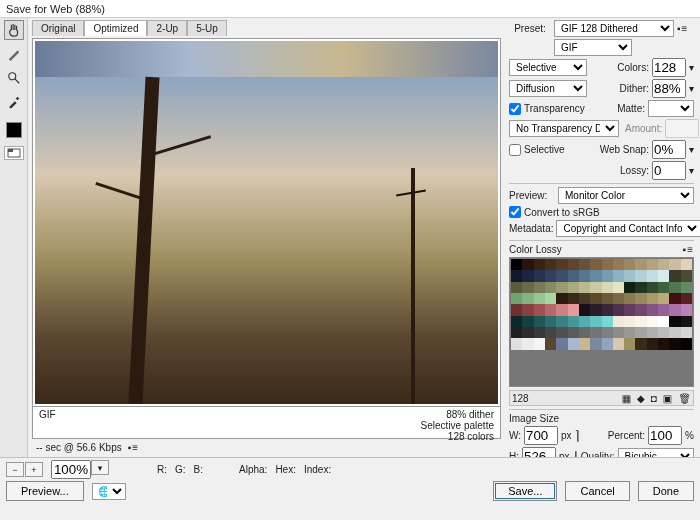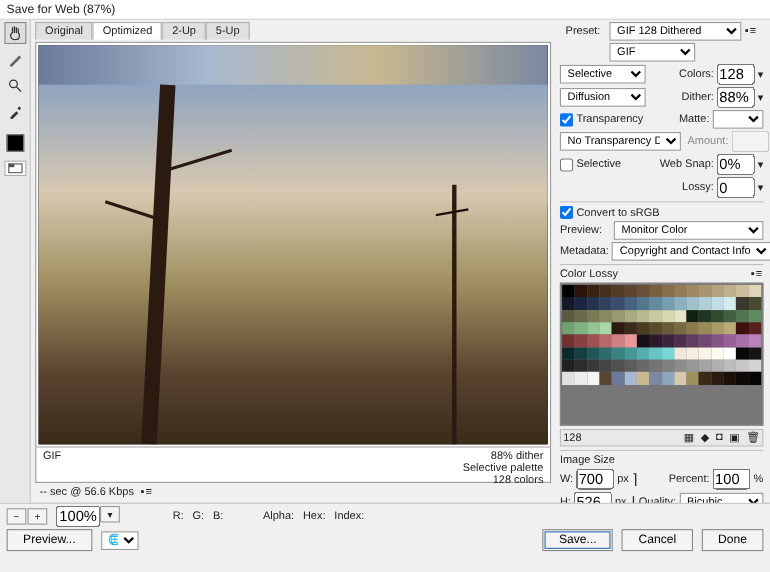--- a/index.html
+++ b/index.html
@@ -53,21 +53,21 @@
   .spin input{width:40px;text-align:center;}
   .navb{width:18px;height:15px;border:1px solid #999;background:#f4f4f4;display:flex;align-items:center;justify-content:center;font-size:9px;}
   .menudot{letter-spacing:1px;}
   .cb{width:12px;height:12px;}
   .dimlbl{color:#888;}
 </style>
 </head>
 <body>
 
 <div class="titlebar">
-  <span>Save for Web (87%)</span>
+  <span>Save for Web (88%)</span>
 </div>
 
 <div class="workspace">
 
   <div class="toolstrip">
     <div class="tool sel">
         <svg width="14" height="14" viewBox="0 0 16 16">
           <path d="M5 2v6M7 1v7M9 2v6M11 3v5l1 1v3c0 2-1 3-4 3s-5-2-5-5l2-3" stroke="#333" fill="none" stroke-width="1.3"></path>
         </svg>
       </div>
@@ -176,26 +176,26 @@
     </div>
     <div class="row">
       <span class="link"></span>
       <span class="lbls">Lossy:</span>
       <input class="in-xs" value="0" style="">
       <span>▾</span>
     </div>
 
     <div class="sect">
       <div class="row">
+        <span style="width:46px">Preview:</span>
+        <select style="flex:1"><option>Monitor Color</option></select>
+      </div>
+      <div class="row">
         <input type="checkbox" class="cb" checked="" style="">
         <span>Convert to sRGB</span>
-      </div>
-      <div class="row">
-        <span style="width:46px">Preview:</span>
-        <select style="flex:1"><option>Monitor Color</option></select>
       </div>
       <div class="row">
         <span style="width:46px">Metadata:</span>
         <select style="flex:1"><option>Copyright and Contact Info</option></select>
       </div>
     </div>
 
     <div class="sect">
       <div class="row">
         <span>Color Lossy</span>

